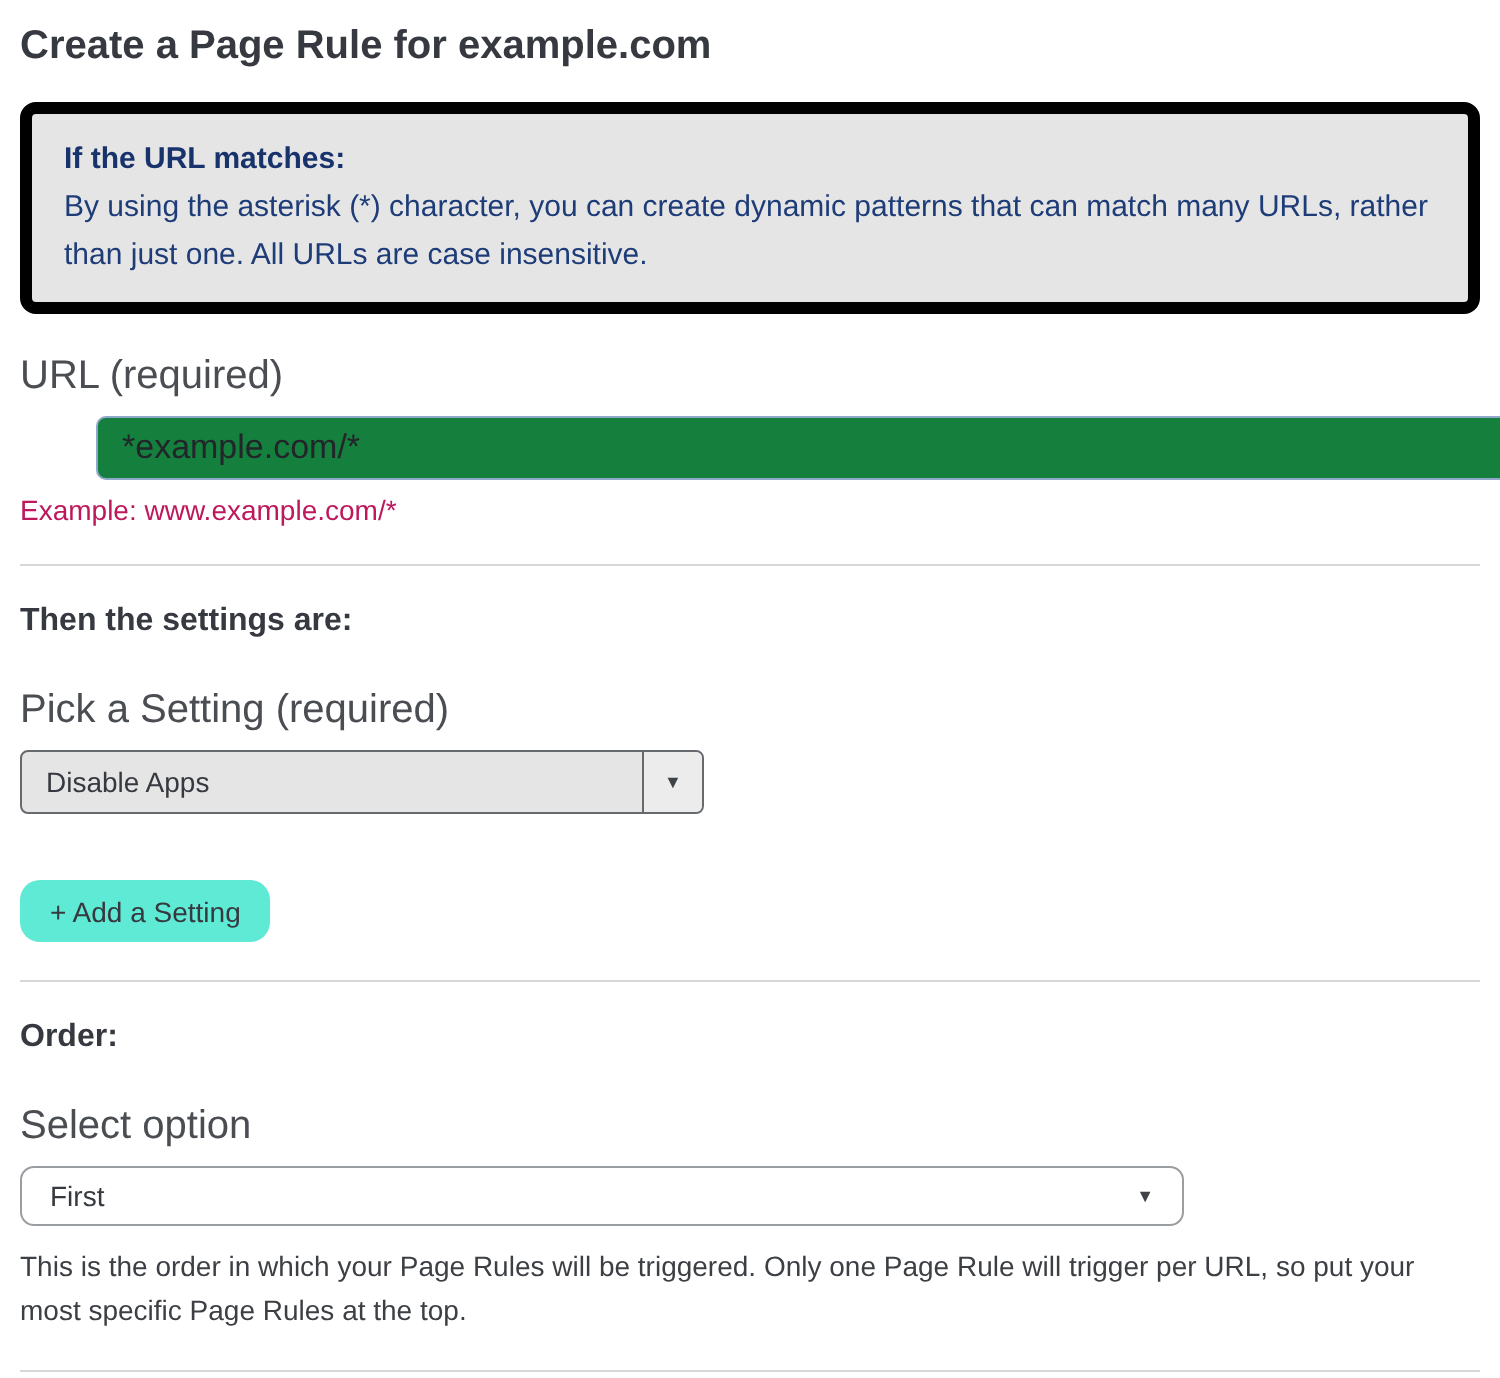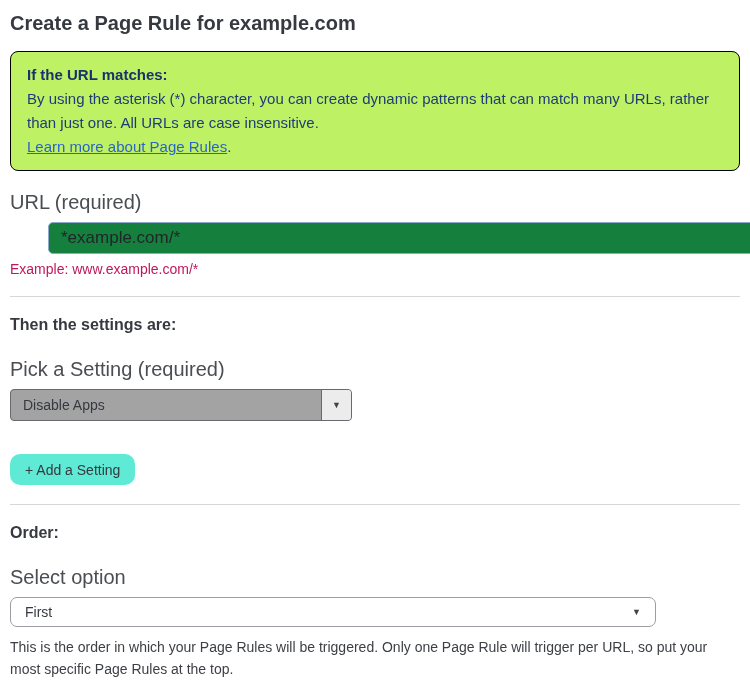--- a/index.html
+++ b/index.html
@@ -13,22 +13,22 @@
     position: relative;
     overflow: hidden;
   }
   .page-title {
     font-size: 20px;
     font-weight: bold;
     color: #36393f;
     margin: 2px 0 16px 0;
   }
   .info-box {
-    background: #bef264;
-    border: 1px solid #000000;
+    background: #e5e5e5;
+    border: 6px solid #000000;
     border-radius: 8px;
     padding: 11px 16px;
     font-size: 15px;
     line-height: 24px;
     color: #1e3c78;
     margin-bottom: 20px;
   }
   .info-heading { font-weight: bold; color: #18336c; }
   .info-body { color: #1e3c78; }
   .info-link {
@@ -70,21 +70,21 @@
     font-weight: bold;
     color: #36393f;
     margin-bottom: 24px;
   }
   .setting-row { display: flex; align-items: center; }
   .custom-select {
     width: 342px;
     height: 32px;
     border: 1px solid #66696e;
     border-radius: 4px;
-    background: #a3a3a3;
+    background: #e5e5e5;
     display: flex;
     align-items: stretch;
     overflow: hidden;
     cursor: pointer;
   }
   .custom-select .select-value {
     flex: 1;
     display: flex;
     align-items: center;
     padding: 0 12px;
@@ -114,21 +114,21 @@
     padding: 0 15px;
     border: none;
     border-radius: 5px;
     font-size: 14px;
     font-family: "Liberation Sans", sans-serif;
     cursor: pointer;
   }
   .btn-gray { background: #d9d9d9; color: #36393f; }
   .add-setting-btn { margin-top: 33px; background: #5eead4; border-radius: 10px; }
   .wide-select {
-    width: 646px;
+    width: 582px;
     height: 30px;
     border: 1px solid #9a9da1;
     border-radius: 7px;
     background: #ffffff;
     display: flex;
     align-items: center;
     justify-content: space-between;
     padding: 0 14px;
     font-size: 14px;
     color: #36393f;
@@ -146,21 +146,20 @@
 </head>
 <body>
 
 
 
 <h1 class="page-title">Create a Page Rule for example.com</h1>
 
 <div class="info-box">
   <div class="info-heading">If the URL matches:</div>
   <div class="info-body">By using the asterisk (*) character, you can create dynamic patterns that can match many URLs, rather than just one. All URLs are case insensitive.</div>
-  <div><a class="info-link" href="#">Learn more about Page Rules</a><span class="info-body">.</span></div>
 </div>
 
 <div class="field-label">URL (required)</div>
 <input class="url-input" type="text" value="*example.com/*" style="">
 <div class="hint-text">Example: www.example.com/*</div>
 
 <hr class="divider">
 
 <div class="section-heading">Then the settings are:</div>
 

